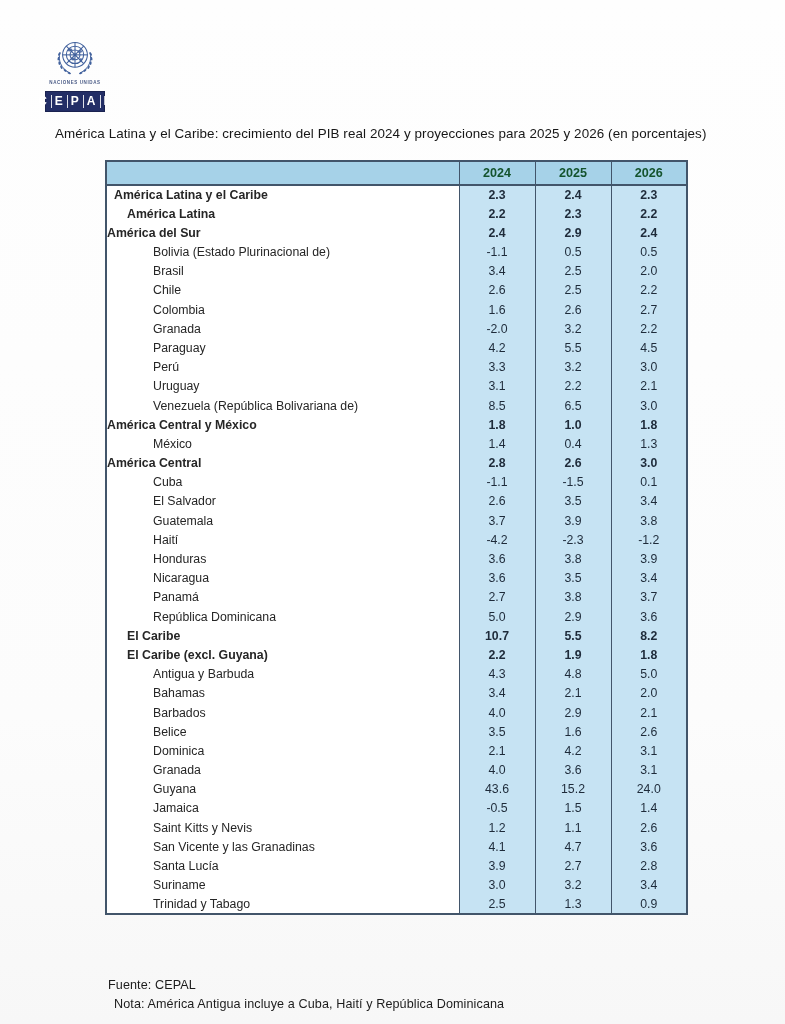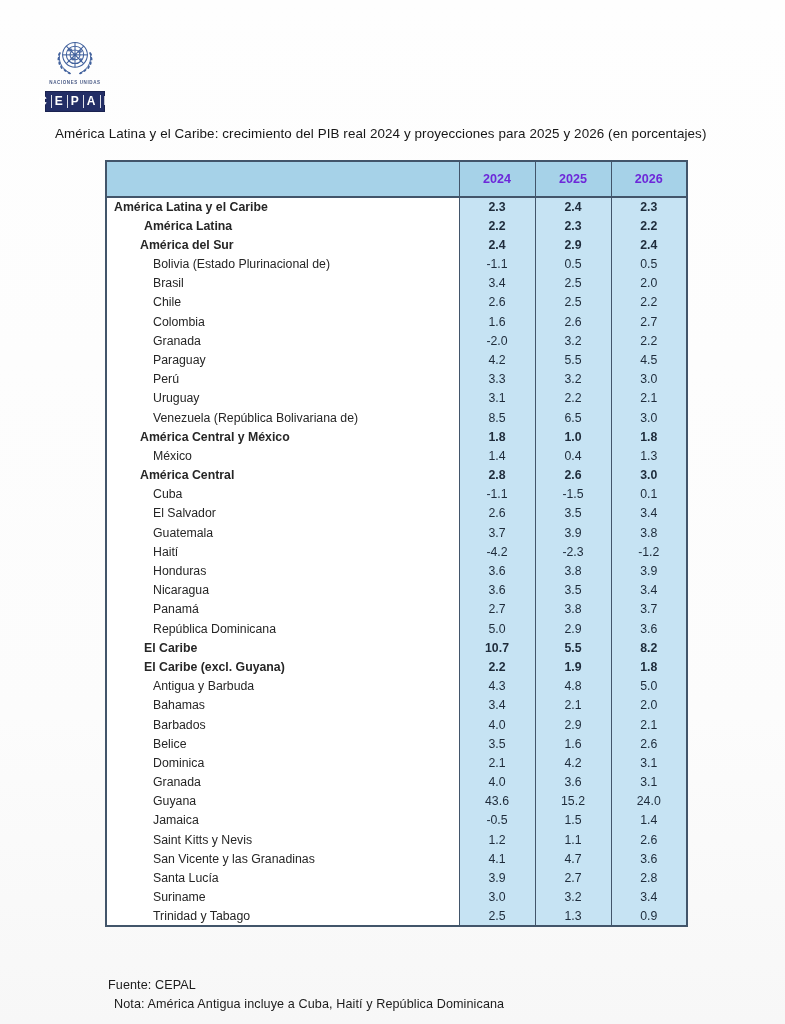--- a/index.html
+++ b/index.html
@@ -75,24 +75,24 @@
   table {
     border-collapse: collapse;
     table-layout: fixed;
     width: 581px;
     border: 2px solid #42556a;
   }
   col.c-label { width: 353px; }
   col.c-year  { width: 76px; }
   thead th {
     background: #a6d2e8;
-    height: 36px;
+    height: 24px;
     font-size: 12.6px;
     font-weight: 700;
-    color: #6d28d9;
+    color: #14532d;
     text-align: center;
     border-left: 1.5px solid #42556a;
     border-bottom: 2px solid #42556a;
   }
   thead th:first-child { border-left: none; }
   tbody td {
     height: 19.2px;
     font-size: 12.3px;
     line-height: 1;
     vertical-align: middle;
@@ -105,22 +105,22 @@
     text-align: left;
   }
   td.val {
     background: #c6e3f3;
     color: #1e2b3a;
     text-align: center;
     border-left: 1.5px solid #42556a;
   }
   tr.bold td { font-weight: 700; }
   td.ind-0 { padding-left: 7px; }
-  td.ind-1 { padding-left: 37px; }
-  td.ind-2 { padding-left: 33px; }
+  td.ind-1 { padding-left: 20px; }
+  td.ind-2 { }
   td.ind-3 { padding-left: 46px; }
 
   
   .foot {
     position: absolute;
     left: 108px;
     font-size: 12.6px;
     color: #1c1c1c;
     letter-spacing: 0.1px;
     margin-top: 21px;

